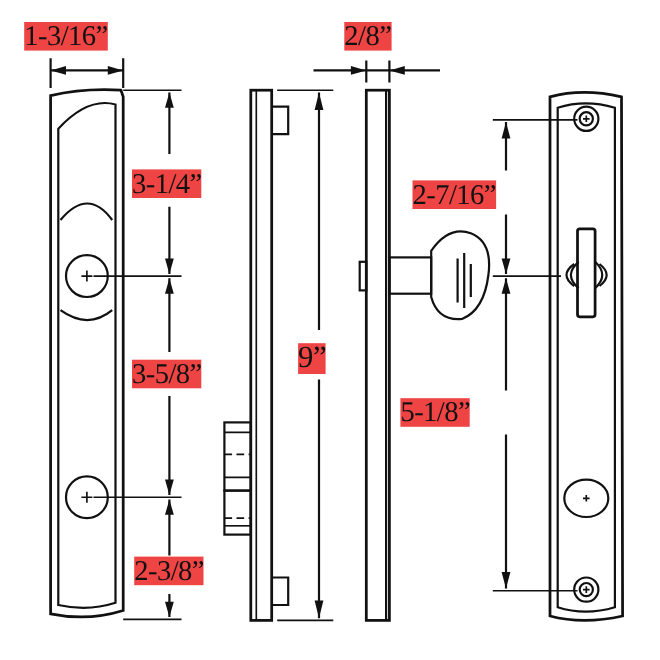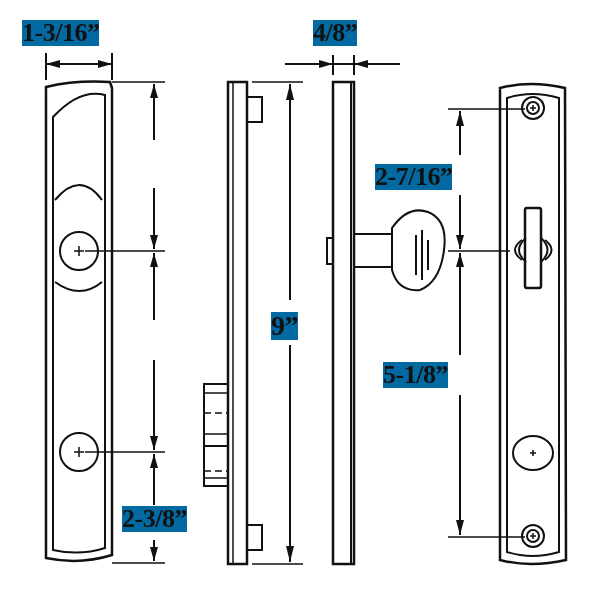--- a/index.html
+++ b/index.html
@@ -1,23 +1,23 @@
 <!DOCTYPE html>
 <html><head>
   <meta charset="utf-8">
   <style>
     html, body { margin: 0; padding: 0; background: #ffffff; }
     body { width: 600px; height: 600px; overflow: hidden; position: relative; }
     #diagram { position: absolute; left: 0; top: 0; width: 600px; height: 600px; }
     .dim-label {
       position: absolute;
       font-family: "Liberation Serif", "DejaVu Serif", serif;
-      font-weight: bold;
+      font-weight: normal;
       color: #111111;
-      background: #0369a1;
+      background: #ef4444;
       white-space: nowrap;
       line-height: 1;
       letter-spacing: -0.5px;
     }
     svg .ln { stroke: #111; fill: none; }
   </style>
 </head>
 <body>
 
 <div id="diagram">
@@ -98,18 +98,20 @@
       <circle class="ln" cx="533" cy="536" r="6" stroke-width="2"></circle>
       <path class="ln" stroke-width="1.5" d="M530,536 H536 M533,533 V539"></path>
 
       <path class="ln" stroke-width="1.5" d="M448,109 H525 M448,251 H510 M448,537 H525"></path>
       <path class="ln" stroke-width="2" d="M460,111 V155 M460,195 V249 M460,253 V355 M460,395 V535"></path>
       <path fill="#111" d="M460,111 L456,126 L464,126 Z M460,249 L456,235 L464,235 Z M460,253 L456,267 L464,267 Z M460,535 L456,520 L464,520 Z"></path>
     </g>
   </svg>
 
   <span class="dim-label" style="left:22px; top:20px; font-size:26px;">1-3/16”</span>
+  <span class="dim-label" style="left:120px; top:154px; font-size:26px;">3-1/4”</span>
+  <span class="dim-label" style="left:120px; top:327px; font-size:26px;">3-5/8”</span>
   <span class="dim-label" style="left:122px; top:506px; font-size:26px;">2-3/8”</span>
   <span class="dim-label" style="left:271px; top:312px; font-size:28px;">9”</span>
-  <span class="dim-label" style="left:313px; top:20px; font-size:26px;">4/8”</span>
+  <span class="dim-label" style="left:313px; top:20px; font-size:26px;">2/8”</span>
   <span class="dim-label" style="left:375px; top:164px; font-size:26px;">2-7/16”</span>
-  <span class="dim-label" style="left:383px; top:362px; font-size:26px;">5-1/8”</span>
+  <span class="dim-label" style="left:364px; top:362px; font-size:26px;">5-1/8”</span>
 </div>
 
 </body></html>

